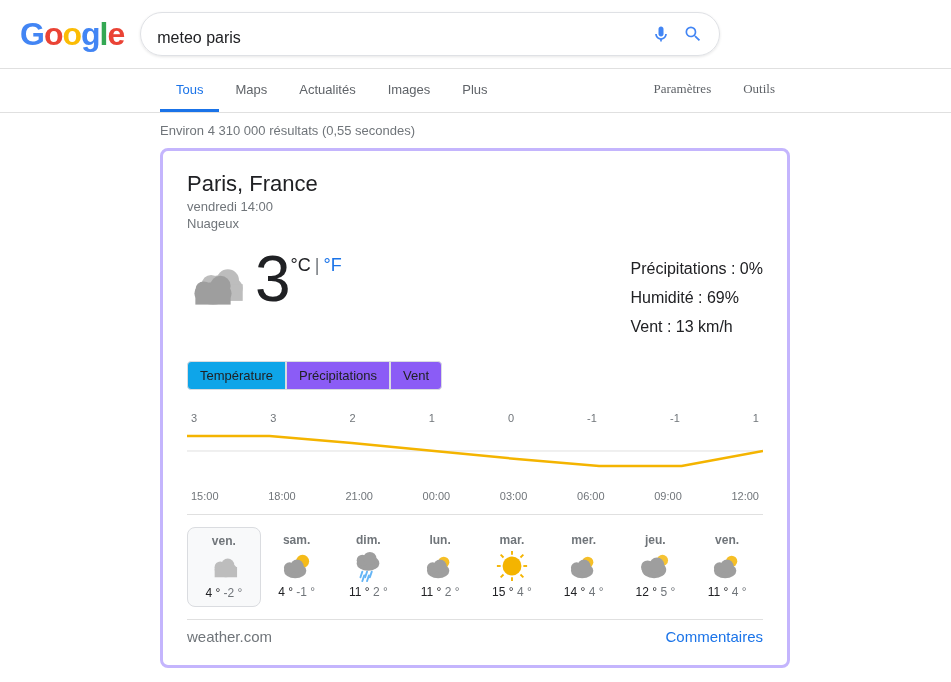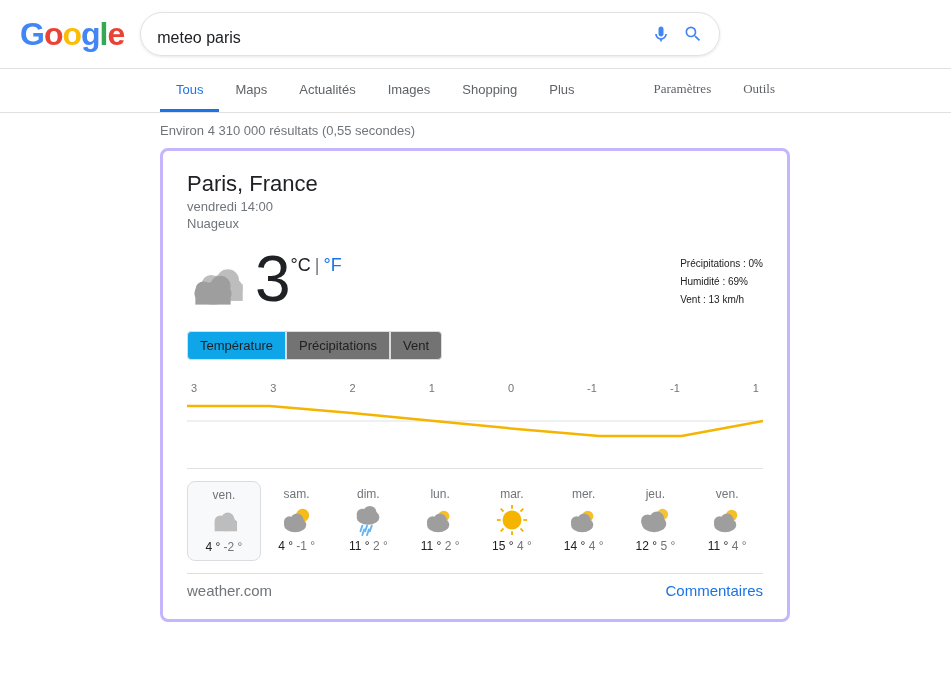--- a/index.html
+++ b/index.html
@@ -163,38 +163,38 @@
       gap: 4px;
     }
     .temp-unit span {
       cursor: pointer;
     }
     .temp-unit .celsius { color: #202124; font-weight: 500; }
     .temp-unit .separator { color: #70757a; }
     .temp-unit .fahrenheit { color: #1a73e8; }
 
     .weather-right {
-      font-size: 10px;
+      font-size: 16px;
       color: #202124;
       line-height: 1.8;
       margin-top: 8px;
     }
 
     
     .chart-tabs {
       display: flex;
       gap: 0;
       margin-bottom: 12px;
     }
     .chart-tab {
       padding: 6px 12px;
       font-size: 13px;
       border: 1px solid #dadce0;
       cursor: pointer;
-      background: #737373;
+      background: #8b5cf6;
       color: #202124;
     }
     .chart-tab:first-child { border-radius: 4px 0 0 4px; }
     .chart-tab:last-child { border-radius: 0 4px 4px 0; text-align: center; }
     .chart-tab.active {
       background: #0ea5e9;
       border-color: #dadce0;
       font-weight: 500;
     }
 
@@ -243,20 +243,21 @@
       padding: 6px 4px;
       border-radius: 8px;
     }
     .forecast-day.today {
       border: 1px solid #dadce0;
       background: #f8f9fa;
     }
     .forecast-day-name {
       font-size: 12px;
       color: #70757a;
+      font-weight: bold;
     }
     .forecast-icon {
       width: 36px;
       height: 30px;
       display: flex;
       align-items: center;
       justify-content: center;
     }
     .forecast-temps {
       font-size: 12px;
@@ -295,21 +296,20 @@
       </svg>
     </div>
   </div>
 </div>
 
 <div class="nav-tabs">
   <div class="nav-tab active">Tous</div>
   <div class="nav-tab">Maps</div>
   <div class="nav-tab">Actualités</div>
   <div class="nav-tab">Images</div>
-  <div class="nav-tab">Shopping</div>
   <div class="nav-tab">Plus</div>
   <div class="nav-divider"></div>
   <div class="nav-right">
     <div class="nav-tab">Paramètres</div>
     <div class="nav-tab">Outils</div>
   </div>
 </div>
 
 <div class="results-count">Environ 4 310 000 résultats (0,55 secondes)</div>
 
@@ -370,20 +370,30 @@
     </div>
 
     <div class="chart-container">
       <svg width="100%" height="50" viewBox="0 0 580 50" preserveAspectRatio="none">
 
         <line x1="0" y1="25" x2="580" y2="25" stroke="#e0e0e0" stroke-width="1"></line>
 
         <polyline points="0,10 83,10 166,17 249,25 332,33 415,40 498,40 580,25" fill="none" stroke="#f4b400" stroke-width="2.5" stroke-linejoin="round"></polyline>
       </svg>
     </div>
+    <div class="time-labels">
+      <span>15:00</span>
+      <span>18:00</span>
+      <span>21:00</span>
+      <span>00:00</span>
+      <span>03:00</span>
+      <span>06:00</span>
+      <span>09:00</span>
+      <span>12:00</span>
+    </div>
   </div>
 
   <div class="forecast-row" id="forecast-row">
   <div class="forecast-day today">
     <span class="forecast-day-name">ven.</span>
     <div class="forecast-icon">
           <svg viewBox="0 0 36 30" width="36" height="28">
         <ellipse cx="20" cy="18" rx="12" ry="8" fill="#bdbdbd"></ellipse>
         <circle cx="14" cy="15" r="6" fill="#bdbdbd"></circle>
         <circle cx="22" cy="13" r="7" fill="#bdbdbd"></circle>

